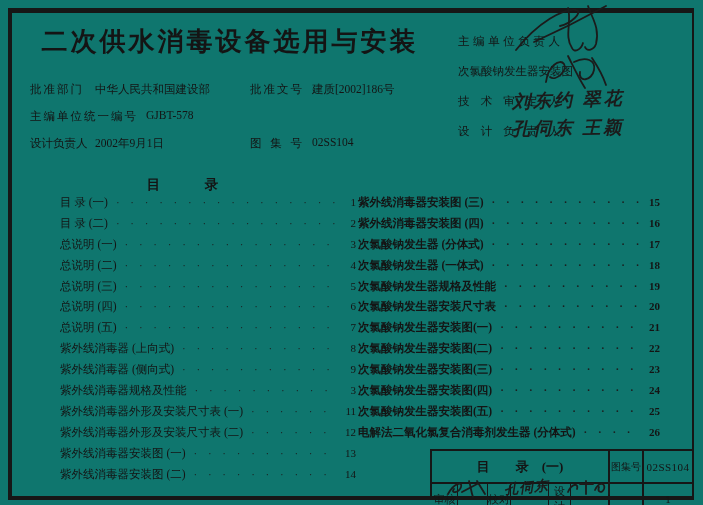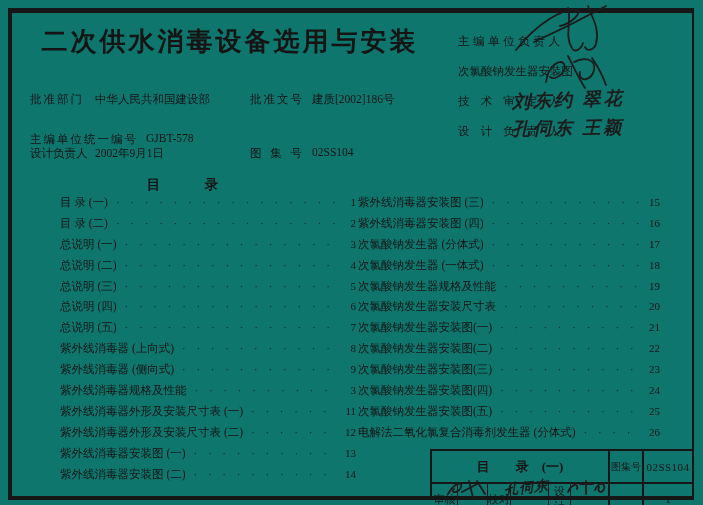--- a/index.html
+++ b/index.html
@@ -15,22 +15,22 @@
     border-top:5px solid #161616;border-left:4px solid #161616;
     border-bottom:4px solid #161616;border-right:2px solid #161616;
     background:transparent;
   }
   
   .doc-title{
     position:absolute;left:40px;top:24px;width:380px;text-align:center;
     font-size:26px;font-weight:700;letter-spacing:3px;white-space:nowrap;
   }
   
-  .info-row{position:absolute;left:30px;width:385px;display:flex;font-size:11.5px;white-space:nowrap;margin-top:10px;}
-  .info-row.r1{top:82px}.info-row.r2{top:122px}.info-row.r3{top:136px}
+  .info-row{position:absolute;left:30px;width:385px;display:flex;font-size:11.5px;white-space:nowrap;}
+  .info-row.r1{top:82px}.info-row.r2{top:109px}.info-row.r3{top:136px}
   .ilabel{display:inline-block;width:52px;text-align:justify;text-align-last:justify;}
   .ival{display:inline-block;width:153px;margin-left:13px;}
   .ilabel2{display:inline-block;width:52px;text-align:justify;text-align-last:justify;margin-left:2px;}
   .ival2{display:inline-block;margin-left:10px;}
   
   .signer-row{position:absolute;left:425px;font-size:11.5px;white-space:nowrap;margin-left:33px;}
   .signer-row .slabel{display:inline-block;width:102px;text-align:justify;text-align-last:justify;}
   .sr1{top:34px}.sr2{top:64px}.sr3{top:94px}.sr4{top:124px}
   
   .hand{
@@ -42,21 +42,21 @@
   .hand.sig-proofer{left:504px;top:479px;font-size:14px;letter-spacing:1px;transform:rotate(-5deg);z-index:5;}
   .scribble{position:absolute;z-index:4;}
   .scribble path{fill:none;stroke:#1b1b1b;stroke-width:1.8;stroke-linecap:round;}
   
   .toc-heading{
     position:absolute;left:138px;top:176px;width:90px;font-size:13.5px;font-weight:700;
     white-space:pre;text-align:center;letter-spacing:1px;
   }
   .toc-col{position:absolute;top:195px;}
   .toc-col.left{left:60px;width:296px;}
-  .toc-col.right{left:358px;width:302px;}
+  .toc-col.right{left:358px;width:302px;font-weight:bold;}
   .toc-row{display:flex;align-items:baseline;height:20.9px;font-size:11.5px;}
   .toc-title{white-space:nowrap;}
   .leader{flex:1;overflow:hidden;white-space:nowrap;margin:0 4px 0 8px;font-size:11px;color:#1c1c1c;}
   .leader::before{content:"· · · · · · · · · · · · · · · · · · · · · · · · · · · · · · · · · · · · · · · ·";letter-spacing:4px;}
   .pageno{width:16px;text-align:right;font-size:11px;}
   
   .tblock{
     position:absolute;left:430px;top:449px;width:264px;height:51px;box-sizing:border-box;
     border:2px solid #161616;display:grid;grid-template-columns:176px 34px 1fr;
     grid-template-rows:31px 1fr;background:transparent;font-size:11px;

